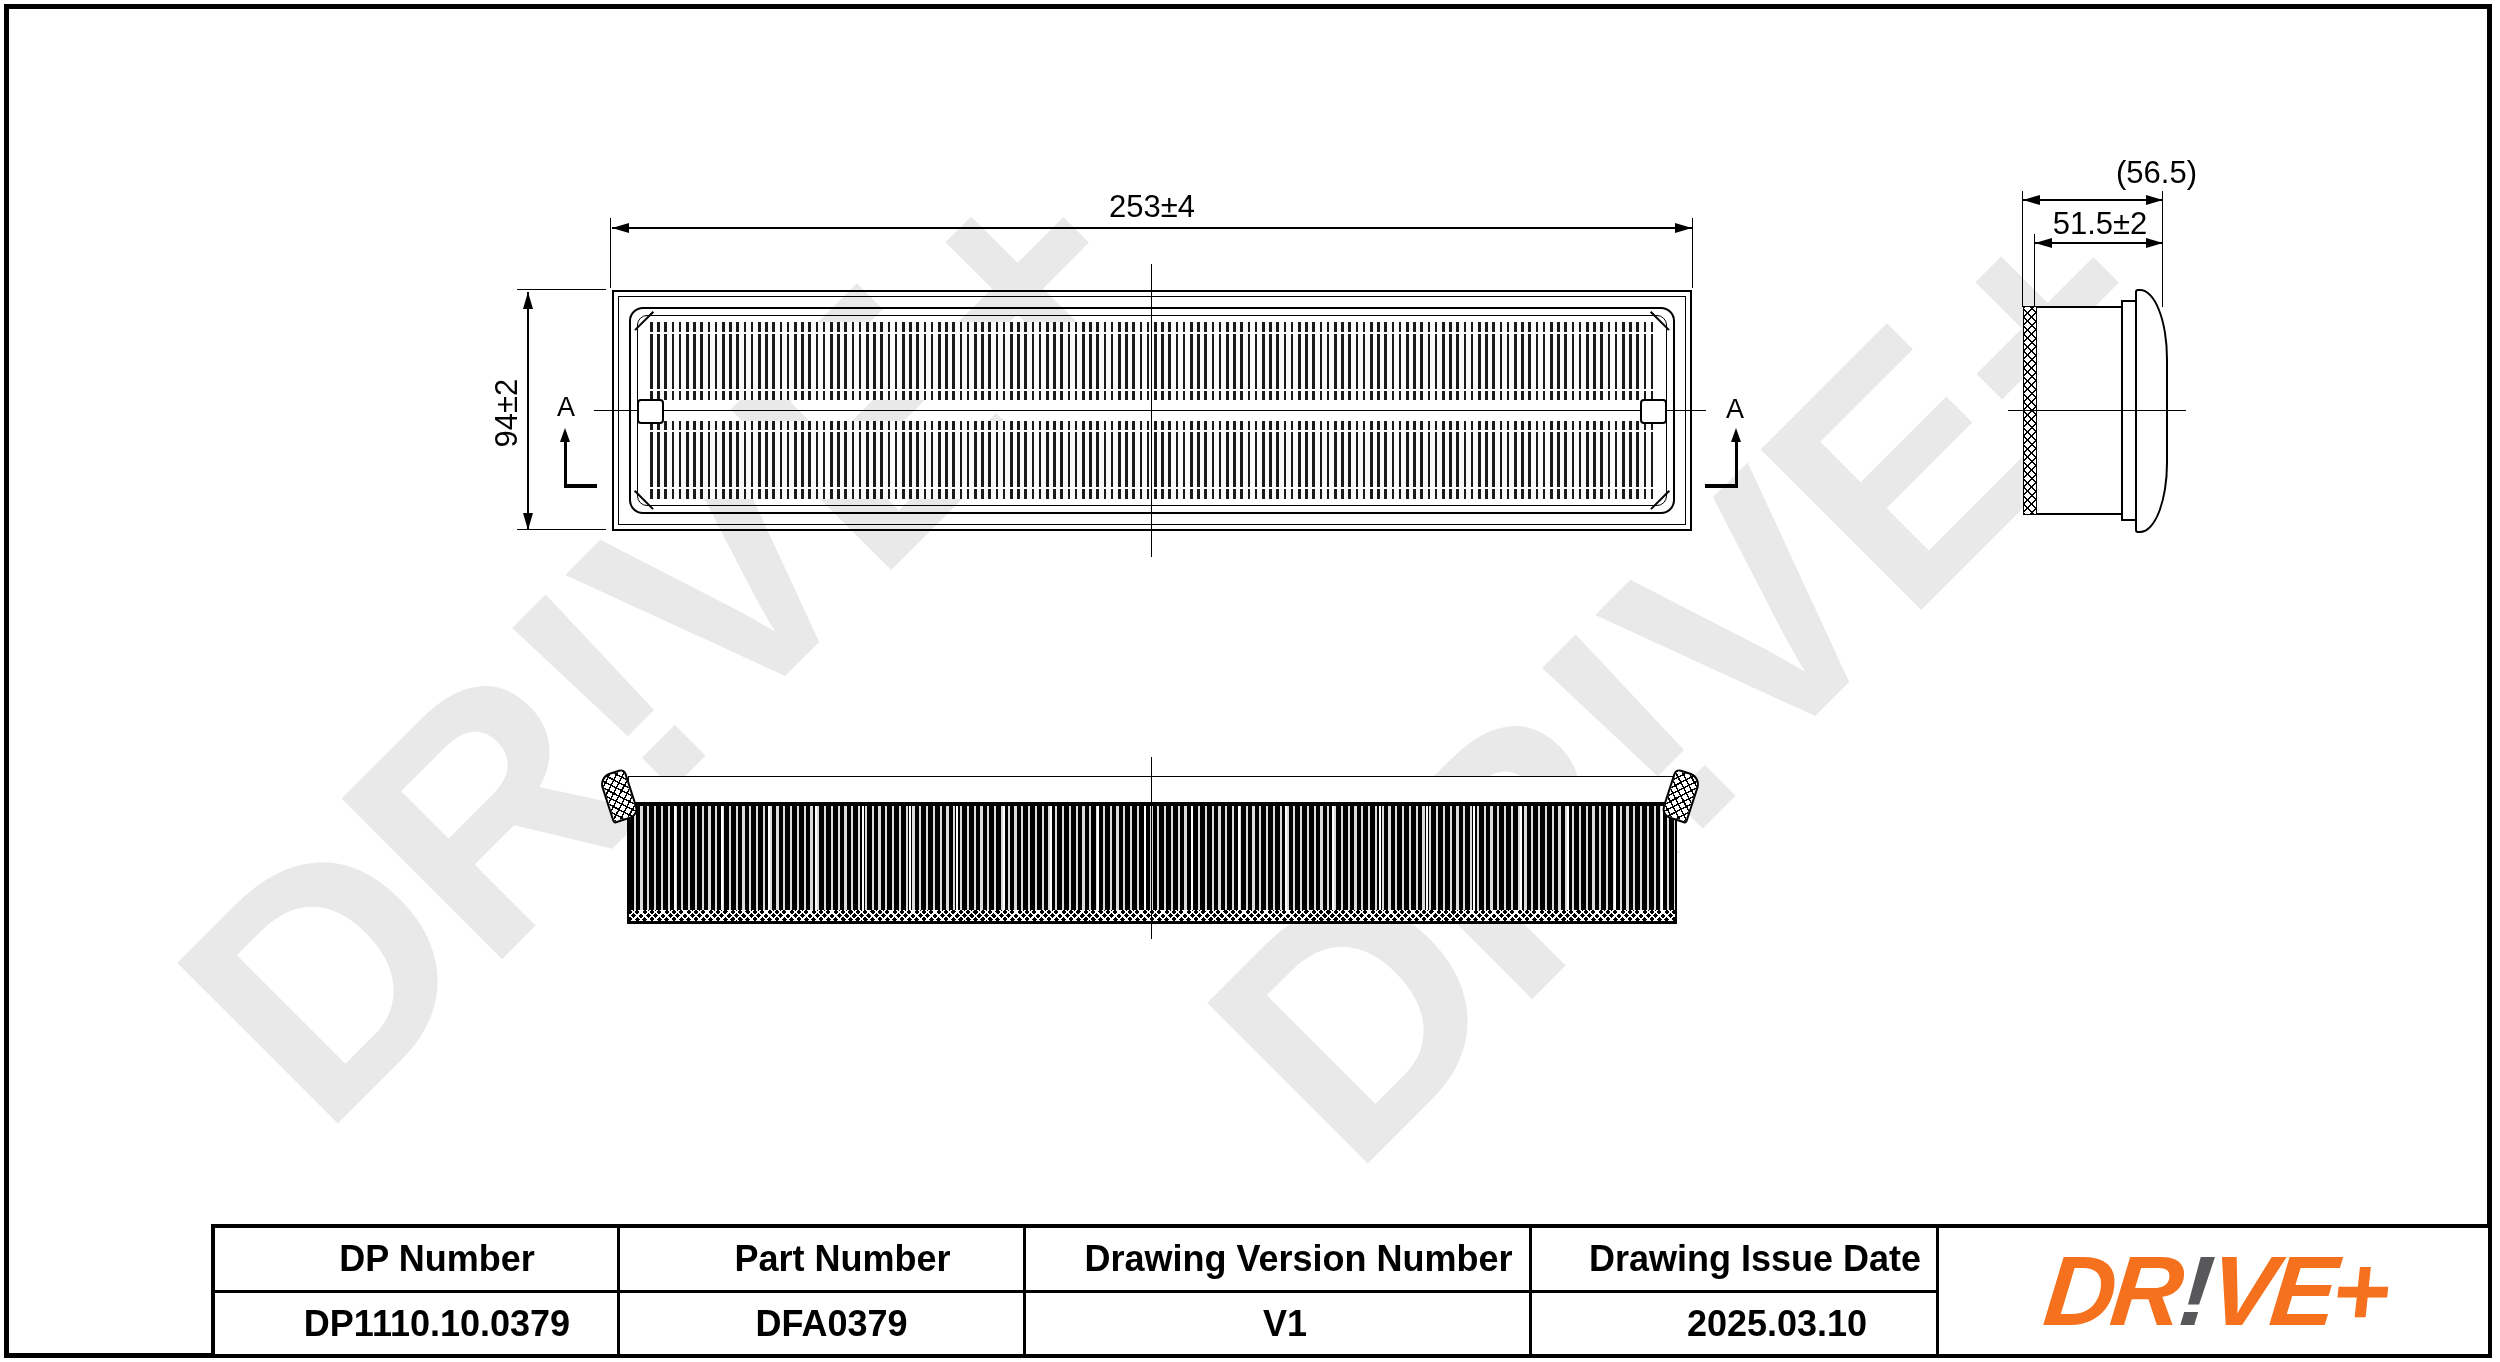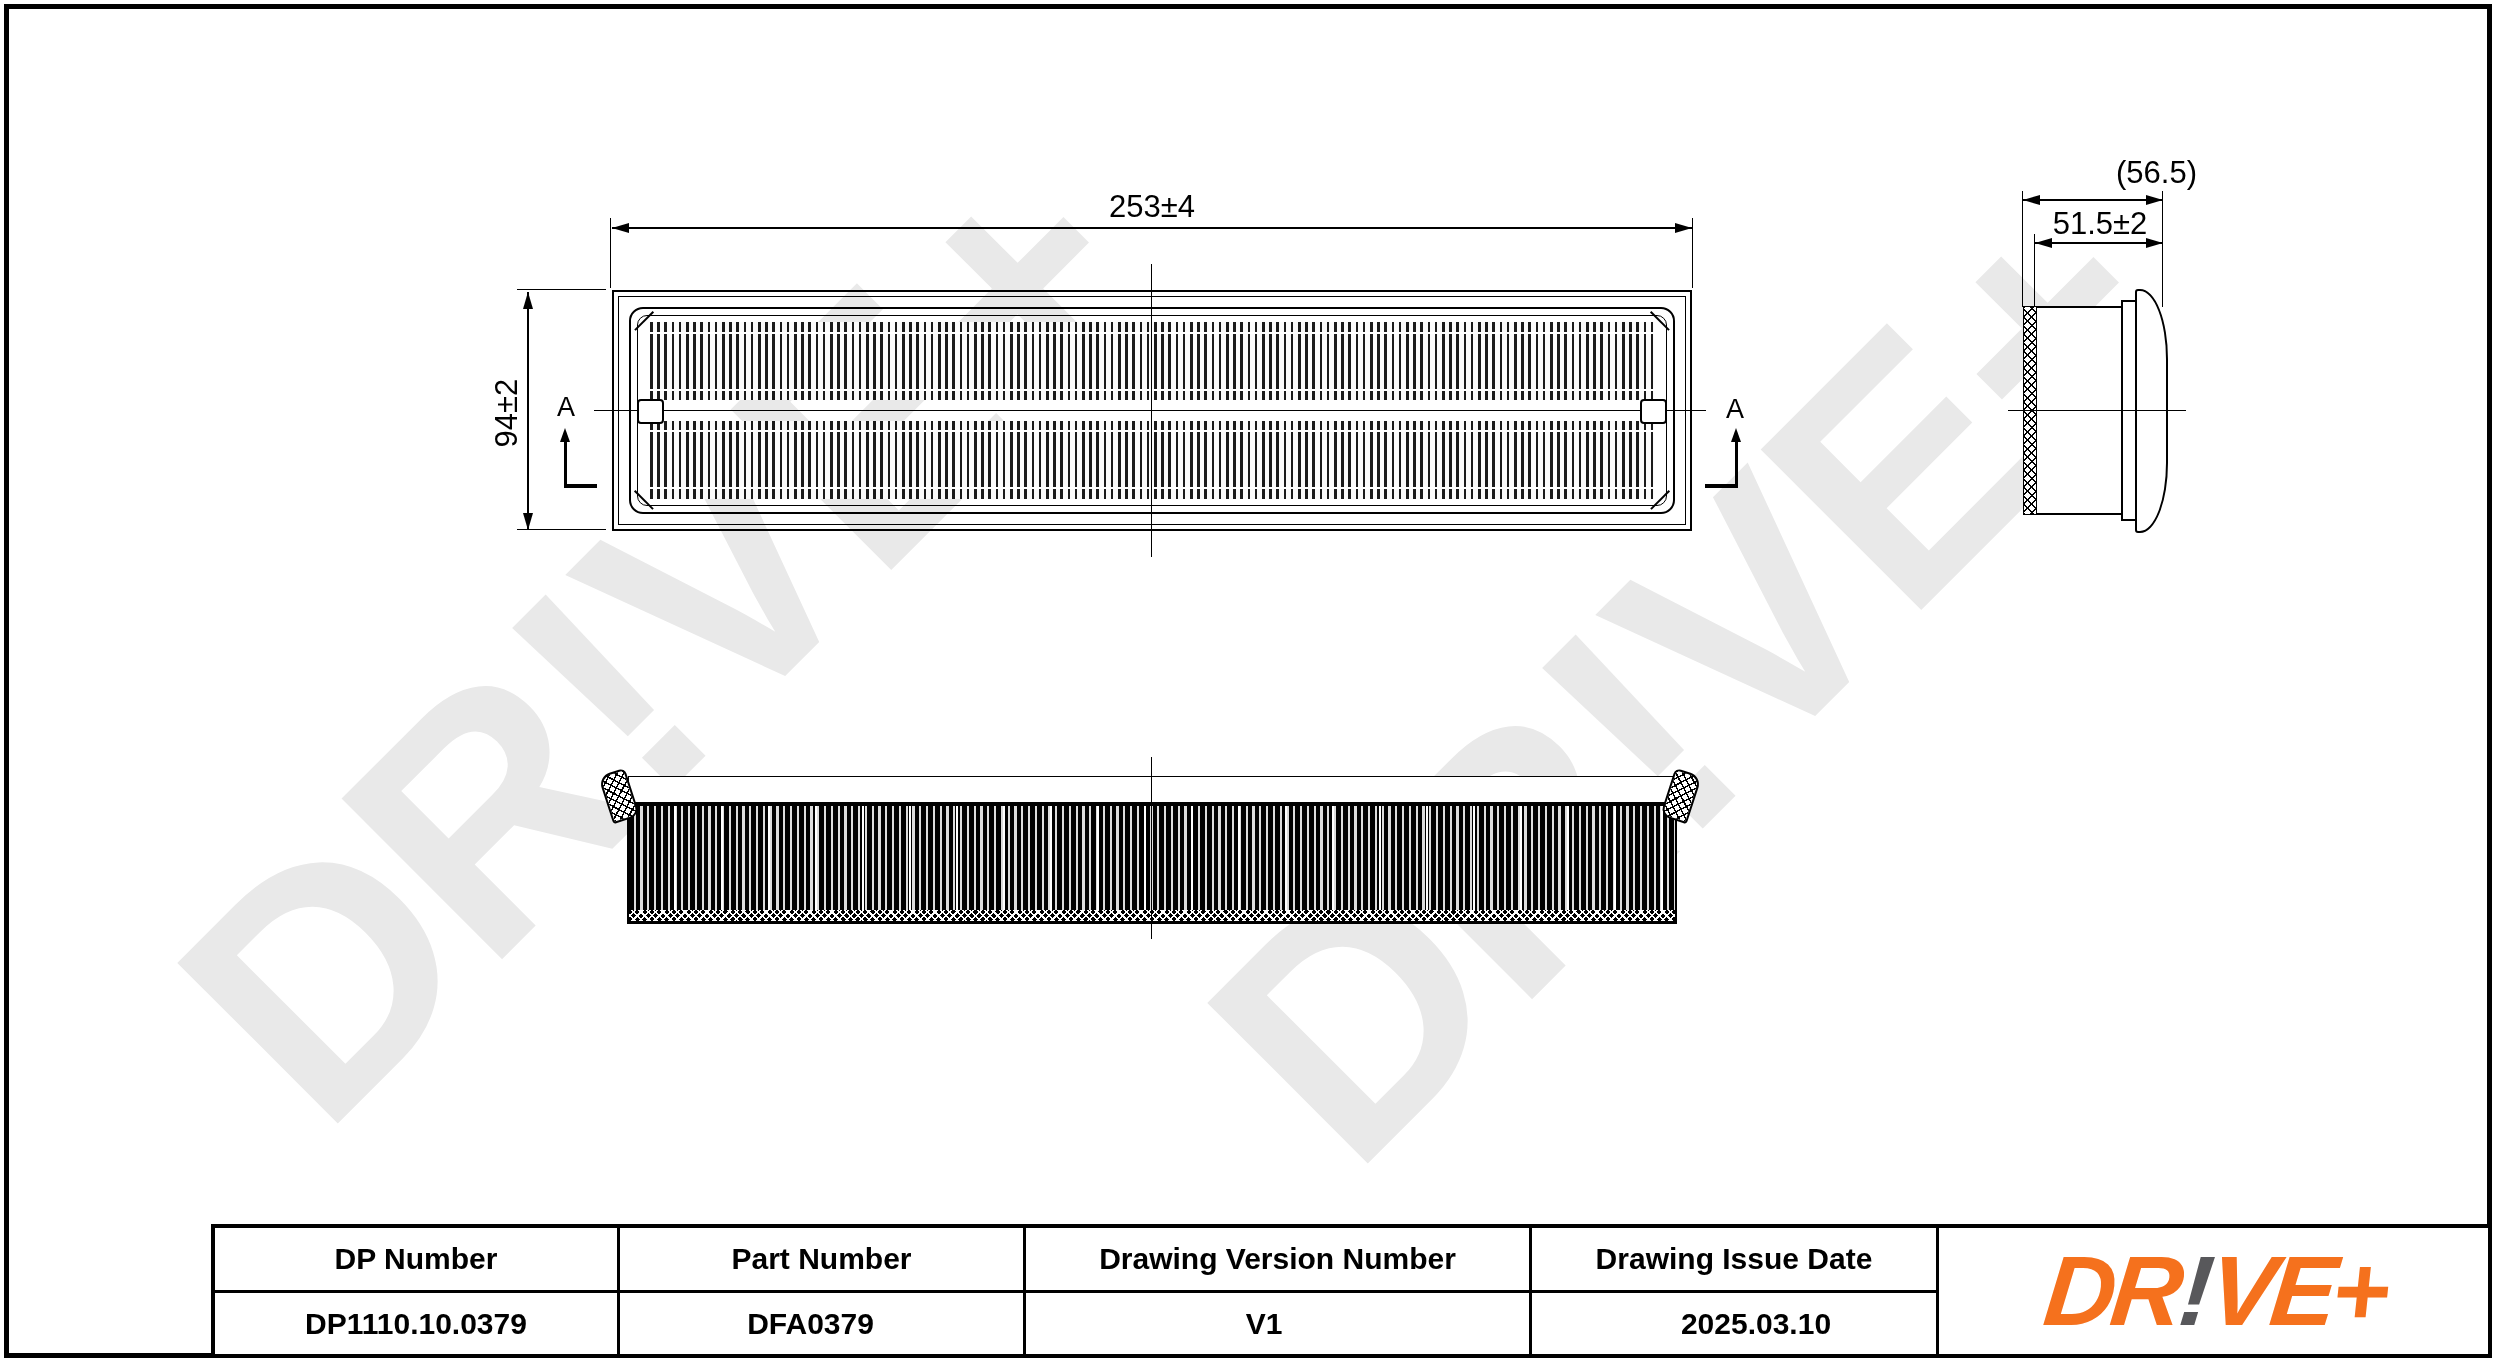--- a/index.html
+++ b/index.html
@@ -35,21 +35,21 @@
     background-color:#000;
     background-image:repeating-linear-gradient(45deg,transparent 0 3.6px,#fff 3.6px 5.2px),
                      repeating-linear-gradient(-45deg,transparent 0 3.6px,#fff 3.6px 5.2px);}
   .xhatch{background-color:#fff;
     background-image:repeating-linear-gradient(45deg,#000 0 1.4px,transparent 1.4px 6px),
                      repeating-linear-gradient(135deg,#000 0 1.4px,transparent 1.4px 6px);}
   .chamfer{height:1.6px;width:26px;background:#000;}
   
   .tb-outer{box-sizing:border-box;border:4px solid #000;background:#fff;z-index:4;}
   .tb-line{background:#000;z-index:5;}
-  .tb-text{z-index:6;display:flex;align-items:center;justify-content:center;font-weight:700;font-size:30px;white-space:nowrap;}
+  .tb-text{z-index:6;display:flex;align-items:center;justify-content:center;font-weight:700;font-size:36px;white-space:nowrap;margin-left:21px;}
   .logo{z-index:6;display:flex;align-items:center;justify-content:center;
         font-size:99px;font-weight:900;font-style:italic;letter-spacing:-5px;white-space:nowrap;
         color:#F5711D;transform:skewX(-6deg);}
   .logo .bang{color:#58585B;padding:0 2px;}
   .section-a{font-size:27px;font-weight:500;text-align:center;z-index:3;}
 </style>
 </head>
 <body>
 
 <div id="canvas">

